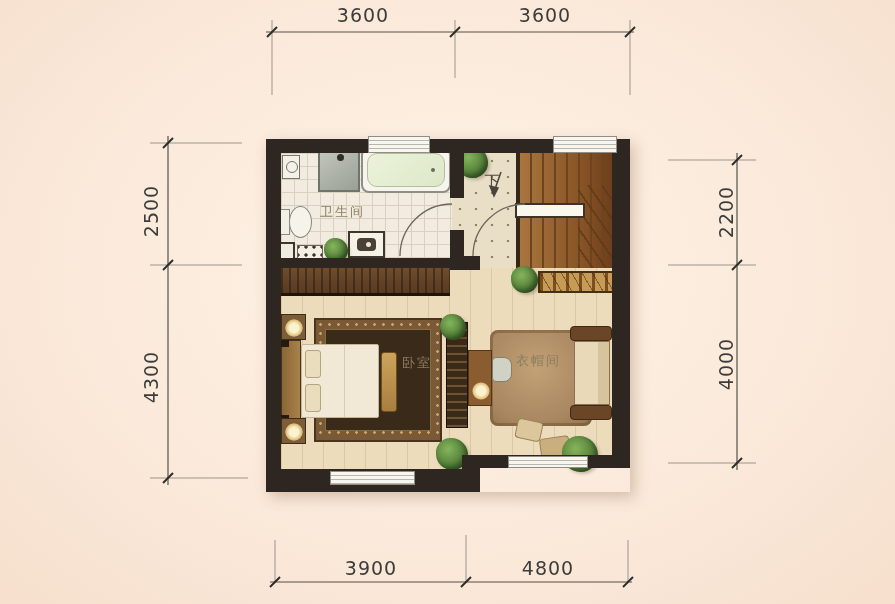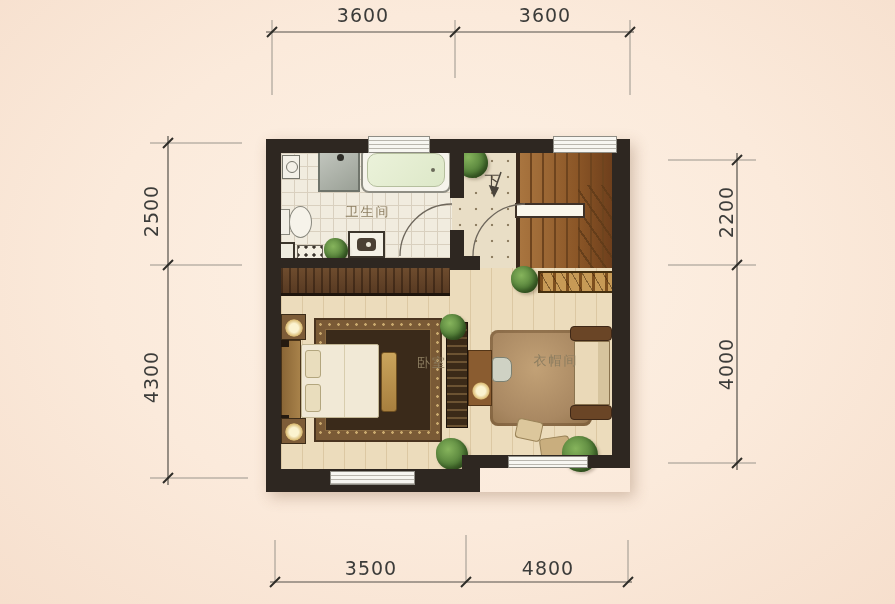--- a/index.html
+++ b/index.html
@@ -71,21 +71,21 @@
   .sofa-seat{position:absolute;left:4px;top:15px;width:36px;height:64px;border:1px solid #8a7450;
     background:linear-gradient(90deg,#ead9b8 0 68%,#d6c49e 68% 100%);}
   .cushion{z-index:3;background:#dcc79c;border:1px solid #9a8358;border-radius:4px;}
   
   .plant{z-index:6;border-radius:46% 54% 48% 52%;
     background:radial-gradient(circle at 38% 35%,#86b45c,#55813a 55%,#3a5c24 85%);
     box-shadow:2px 2px 3px rgba(60,40,20,.25),inset -3px -3px 5px rgba(20,40,10,.45);}
   
   .dim{z-index:31;font-size:19px;color:#3c3c3a;text-align:center;letter-spacing:1px;height:24px;}
   .dim.vert{transform:rotate(-90deg);}
-  .room-label{z-index:31;font-size:13px;color:#8c7d60;text-align:center;letter-spacing:2px;}
+  .room-label{z-index:31;font-size:13px;color:#8c7d60;text-align:left;letter-spacing:2px;}
   .down-label{z-index:31;font-size:15px;color:#4e463c;text-align:center;}
   svg.overlay{position:absolute;left:0;top:0;z-index:30;pointer-events:none;}
 </style>
 </head>
 <body>
 
 <div id="canvas">
 
   <div class="abs plan-shade" style="left:266px;top:139px;width:364px;height:353px;"></div>
 
@@ -210,20 +210,20 @@
     </g>
   </svg>
 
   <div class="abs room-label" style="left:320px;top:203px;width:96px;">卫生间</div>
   <div class="abs down-label" style="left:480px;top:172px;width:24px;">下</div>
   <div class="abs room-label" style="left:402px;top:354px;width:60px;">卧室</div>
   <div class="abs room-label" style="left:516px;top:352px;width:80px;">衣帽间</div>
 
   <div class="abs dim" style="left:313px;top:4px;width:100px;">3600</div>
   <div class="abs dim" style="left:495px;top:4px;width:100px;">3600</div>
-  <div class="abs dim" style="left:321px;top:557px;width:100px;">3500</div>
+  <div class="abs dim" style="left:321px;top:557px;width:100px;">3900</div>
   <div class="abs dim" style="left:498px;top:557px;width:100px;">4800</div>
   <div class="abs dim vert" style="left:122px;top:199px;width:60px;">2500</div>
   <div class="abs dim vert" style="left:122px;top:365px;width:60px;">4300</div>
   <div class="abs dim vert" style="left:697px;top:200px;width:60px;">2200</div>
   <div class="abs dim vert" style="left:697px;top:352px;width:60px;">4000</div>
 
 </div>
 
 </body></html>

